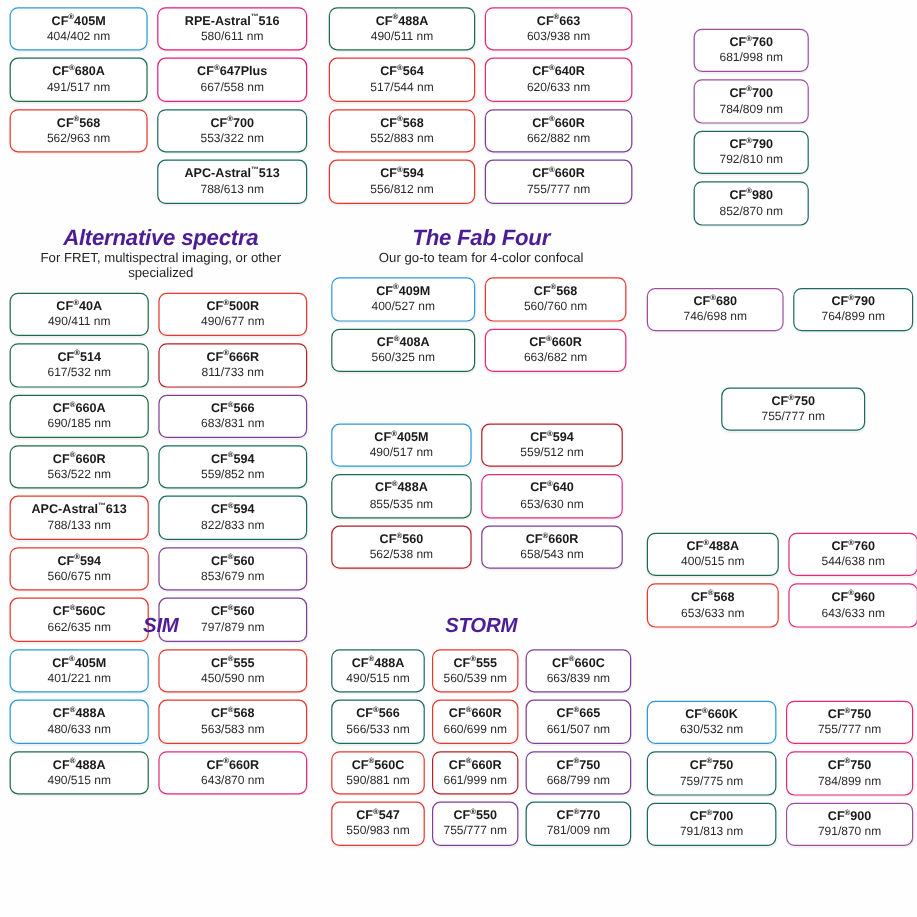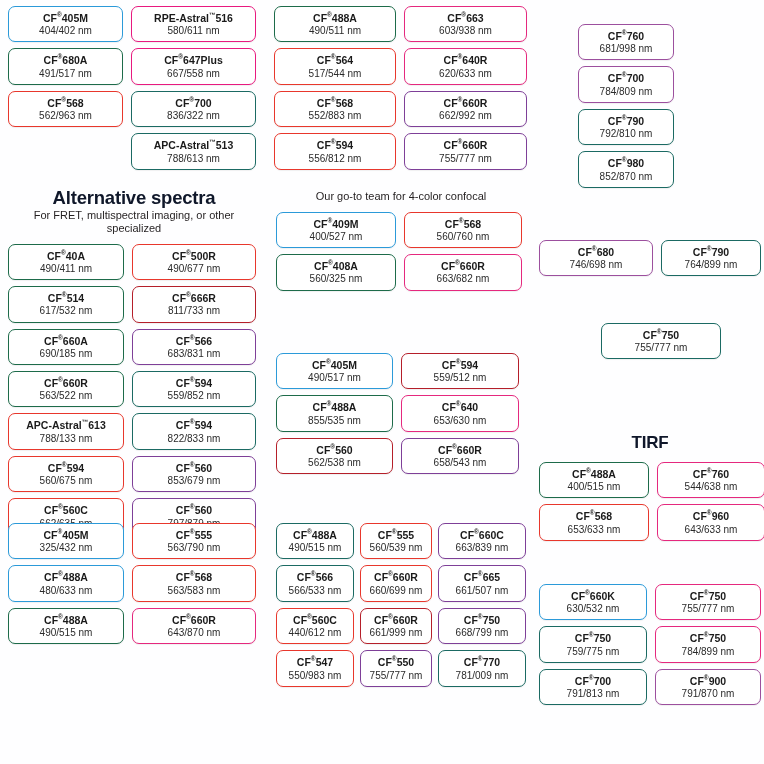--- a/index.html
+++ b/index.html
@@ -13,23 +13,24 @@
     position: relative;
     width: 764px; height: 764px;
     background: #fefeff;
   }
 
   
   .col { position: absolute; }
   .sec-title {
     text-align: center;
     font-weight: bold;
-    color: #0f172a;
+    color: #4c1d95;
     line-height: 1.05;
     letter-spacing: -0.2px;
+    font-style: italic;
   }
   .sec-title.big { font-size: 18.5px; }
   .sec-title.mid { font-size: 17px; }
   .sec-sub {
     text-align: center;
     font-size: 11px;
     color: #231f20;
     line-height: 1.15;
     margin-top: 2px;
   }
@@ -96,21 +97,21 @@
           <div class="chip" style="border-color: rgb(232, 25, 127);">
             <div class="nm">RPE-Astral<sup>™</sup>516</div>
             <div class="ex">580/611 nm</div>
           </div>
           <div class="chip" style="border-color: rgb(232, 25, 127);">
             <div class="nm">CF<sup>®</sup>647Plus</div>
             <div class="ex">667/558 nm</div>
           </div>
           <div class="chip" style="border-color: rgb(27, 106, 99);">
             <div class="nm">CF<sup>®</sup>700</div>
-            <div class="ex">836/322 nm</div>
+            <div class="ex">553/322 nm</div>
           </div>
           <div class="chip" style="border-color: rgb(27, 106, 99);">
             <div class="nm">APC-Astral<sup>™</sup>513</div>
             <div class="ex">788/613 nm</div>
           </div>
         </div>
       </div>
   </div>
 
   <div class="col" style="left:274px; top:6px; width:253px;">
@@ -137,21 +138,21 @@
           <div class="chip" style="border-color: rgb(229, 40, 126);">
             <div class="nm">CF<sup>®</sup>663</div>
             <div class="ex">603/938 nm</div>
           </div>
           <div class="chip" style="border-color: rgb(229, 40, 126);">
             <div class="nm">CF<sup>®</sup>640R</div>
             <div class="ex">620/633 nm</div>
           </div>
           <div class="chip" style="border-color: rgb(126, 63, 152);">
             <div class="nm">CF<sup>®</sup>660R</div>
-            <div class="ex">662/992 nm</div>
+            <div class="ex">662/882 nm</div>
           </div>
           <div class="chip" style="border-color: rgb(126, 63, 152);">
             <div class="nm">CF<sup>®</sup>660R</div>
             <div class="ex">755/777 nm</div>
           </div>
         </div>
       </div>
   </div>
 
   <div class="col" style="left:578px; top:24px; width:100px;">
@@ -238,20 +239,21 @@
           </div>
           <div class="chip" style="border-color: rgb(126, 63, 152);">
             <div class="nm">CF<sup>®</sup>560</div>
             <div class="ex">797/879 nm</div>
           </div>
         </div>
       </div>
   </div>
 
   <div class="col" style="left:276px; top:188px; width:250px;">
+    <div class="sec-title big">The Fab Four</div>
     <div class="sec-sub">Our go-to team for 4-color confocal</div>
     <div class="chips" style="margin-top:9px; grid-template-columns:120px 118px;">
         <div class="chipcol">
           <div class="chip" style="border-color: rgb(43, 154, 217);">
             <div class="nm">CF<sup>®</sup>409M</div>
             <div class="ex">400/527 nm</div>
           </div>
           <div class="chip" style="border-color: rgb(29, 107, 74);">
             <div class="nm">CF<sup>®</sup>408A</div>
             <div class="ex">560/325 nm</div>
@@ -297,66 +299,68 @@
           </div>
           <div class="chip" style="border-color: rgb(126, 63, 152);">
             <div class="nm">CF<sup>®</sup>660R</div>
             <div class="ex">658/543 nm</div>
           </div>
         </div>
       </div>
   </div>
 
   <div class="col" style="left:8px; top:513px; width:252px;">
+    <div class="sec-title mid">SIM</div>
     <div class="chips" style="margin-top:10px; grid-template-columns:116px 124px;">
         <div class="chipcol">
           <div class="chip" style="border-color: rgb(43, 154, 217);">
             <div class="nm">CF<sup>®</sup>405M</div>
-            <div class="ex">325/432 nm</div>
+            <div class="ex">401/221 nm</div>
           </div>
           <div class="chip" style="border-color: rgb(43, 154, 217);">
             <div class="nm">CF<sup>®</sup>488A</div>
             <div class="ex">480/633 nm</div>
           </div>
           <div class="chip" style="border-color: rgb(29, 107, 74);">
             <div class="nm">CF<sup>®</sup>488A</div>
             <div class="ex">490/515 nm</div>
           </div>
         </div>
         <div class="chipcol">
           <div class="chip" style="border-color: rgb(232, 55, 44);">
             <div class="nm">CF<sup>®</sup>555</div>
-            <div class="ex">563/790 nm</div>
+            <div class="ex">450/590 nm</div>
           </div>
           <div class="chip" style="border-color: rgb(232, 55, 44);">
             <div class="nm">CF<sup>®</sup>568</div>
             <div class="ex">563/583 nm</div>
           </div>
           <div class="chip" style="border-color: rgb(229, 40, 126);">
             <div class="nm">CF<sup>®</sup>660R</div>
             <div class="ex">643/870 nm</div>
           </div>
         </div>
       </div>
   </div>
 
   <div class="col" style="left:276px; top:513px; width:250px;">
+    <div class="sec-title mid">STORM</div>
     <div class="chips" style="margin-top:10px; grid-template-columns:78px 72px; column-gap:6px;">
         <div class="chipcol">
           <div class="chip" style="border-color: rgb(27, 106, 99);">
             <div class="nm">CF<sup>®</sup>488A</div>
             <div class="ex">490/515 nm</div>
           </div>
           <div class="chip" style="border-color: rgb(27, 106, 99);">
             <div class="nm">CF<sup>®</sup>566</div>
             <div class="ex">566/533 nm</div>
           </div>
           <div class="chip" style="border-color: rgb(232, 55, 44);">
             <div class="nm">CF<sup>®</sup>560C</div>
-            <div class="ex">440/612 nm</div>
+            <div class="ex">590/881 nm</div>
           </div>
           <div class="chip" style="border-color: rgb(232, 55, 44);">
             <div class="nm">CF<sup>®</sup>547</div>
             <div class="ex">550/983 nm</div>
           </div>
         </div>
         <div class="chipcol">
           <div class="chip" style="border-color: rgb(232, 55, 44);">
             <div class="nm">CF<sup>®</sup>555</div>
             <div class="ex">560/539 nm</div>
@@ -417,21 +421,20 @@
         <div class="chipcol">
           <div class="chip" style="border-color: rgb(27, 106, 99);">
             <div class="nm">CF<sup>®</sup>750</div>
             <div class="ex">755/777 nm</div>
           </div>
         </div>
       </div>
   </div>
 
   <div class="col" style="left:539px; top:434px; width:222px;">
-    <div class="sec-title mid">TIRF</div>
     <div class="chips" style="margin-top:10px; grid-template-columns:110px 108px;">
         <div class="chipcol">
           <div class="chip" style="border-color: rgb(29, 107, 74);">
             <div class="nm">CF<sup>®</sup>488A</div>
             <div class="ex">400/515 nm</div>
           </div>
           <div class="chip" style="border-color: rgb(232, 55, 44);">
             <div class="nm">CF<sup>®</sup>568</div>
             <div class="ex">653/633 nm</div>
           </div>

